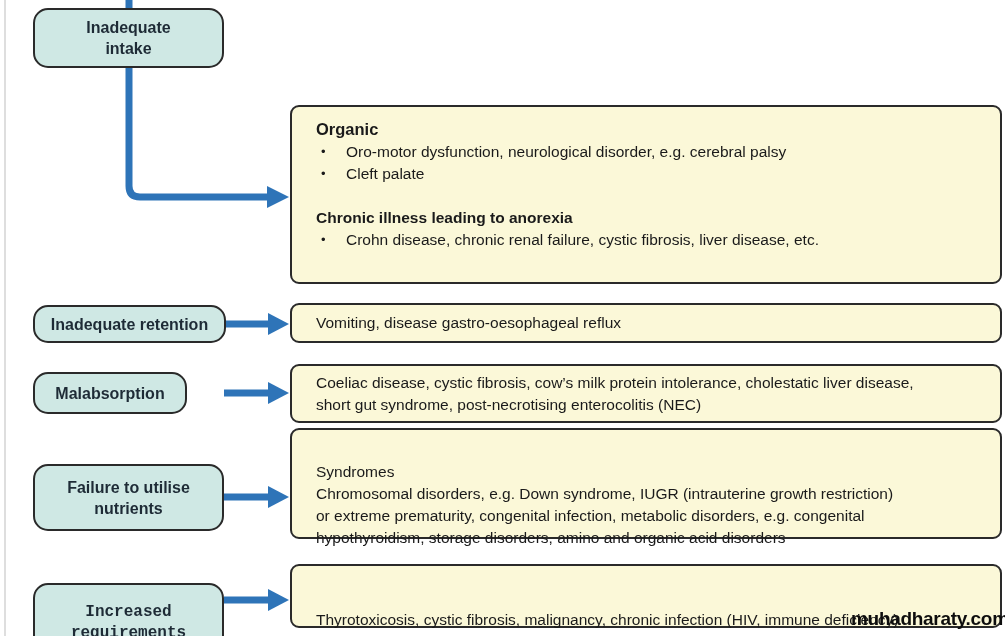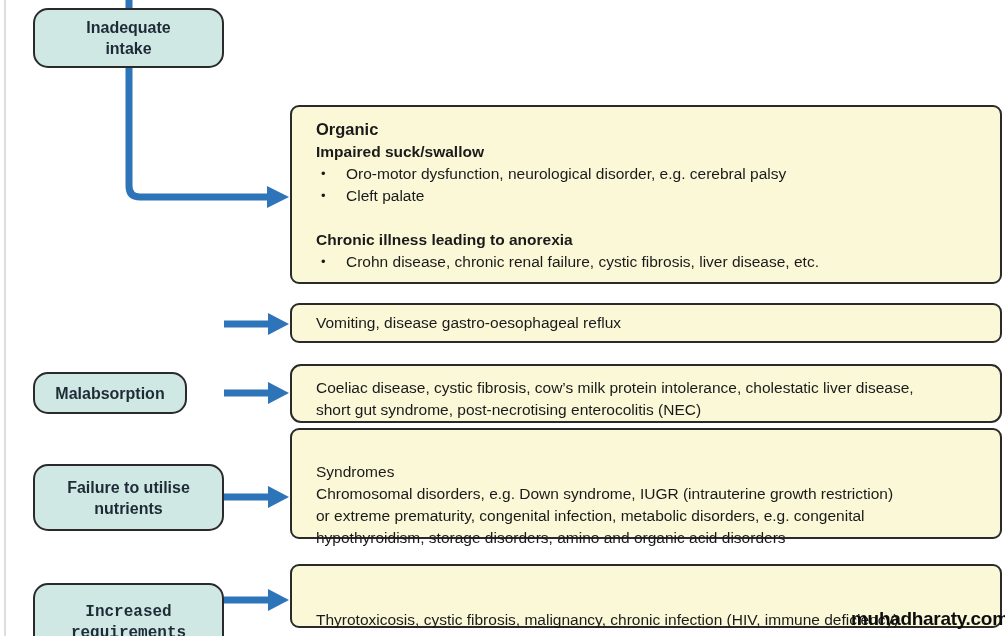--- a/index.html
+++ b/index.html
@@ -41,21 +41,21 @@
     background:#fbf8d8;
     border:2px solid #2a2a2a;
     border-radius:9px;
     box-sizing:border-box;
     font-size:15.5px;line-height:22px;
     color:#1a1a1a;
     z-index:1;
   }
   .detail-organic{left:290px;top:105px;width:712px;height:179px;padding:11px 24px 12px 24px;}
   .detail-retention{left:290px;top:303px;width:712px;height:40px;display:flex;align-items:center;padding:0 24px;}
-  .detail-malabsorption{left:290px;top:364px;width:712px;height:59px;display:flex;align-items:flex-end;padding:0 24px;white-space:pre-line;border-radius:11px;}
+  .detail-malabsorption{left:290px;top:364px;width:712px;height:59px;display:flex;align-items:center;padding:0 24px;white-space:pre-line;}
   .detail-utilise{left:290px;top:428px;width:712px;height:111px;padding:9px 24px 0 24px;white-space:pre-line;}
   .detail-increased{left:290px;top:564px;width:712px;height:64px;padding:21px 24px 0 24px;white-space:pre-line;}
 
   .d-title{font-weight:bold;font-size:16.5px;line-height:23px;}
   .d-heading{font-weight:bold;}
   .bullet-row{display:flex;}
   .bullet-marker{width:30px;flex:0 0 30px;padding-left:5px;box-sizing:border-box;font-size:13px;}
   .bullet-text{flex:1;}
   .spacer-line{height:22px;}
 
@@ -96,29 +96,29 @@
     <path d="M0 13 L45 13" stroke="#2e74b8" stroke-width="7" fill="none"></path>
     <polygon points="44,2 44,24 65,13" fill="#2e74b8"></polygon>
   </svg>
   <svg class="arrow arrow-h5" width="66" height="26" viewBox="0 0 66 26">
     <path d="M0 13 L45 13" stroke="#2e74b8" stroke-width="7" fill="none"></path>
     <polygon points="44,2 44,24 65,13" fill="#2e74b8"></polygon>
   </svg>
 
   <div class="node node-intake">Inadequate
 intake</div>
+  <div class="node node-retention">Inadequate retention</div>
   <div class="node node-malabsorption">Malabsorption</div>
   <div class="node node-utilise">Failure to utilise
 nutrients</div>
   <div class="node node-increased">Increased
 requirements</div>
 
   <div class="detail detail-organic">
     <div class="d-title">Organic</div>
-    <div class="d-heading">Impaired suck/swallow</div>
     <div class="bullet-row">
       <span class="bullet-marker">•</span>
       <span class="bullet-text">Oro-motor dysfunction, neurological disorder, e.g. cerebral palsy</span>
     </div>
     <div class="bullet-row">
       <span class="bullet-marker">•</span>
       <span class="bullet-text">Cleft palate</span>
     </div>
     <div class="spacer-line"></div>
     <div class="d-heading">Chronic illness leading to anorexia</div>

